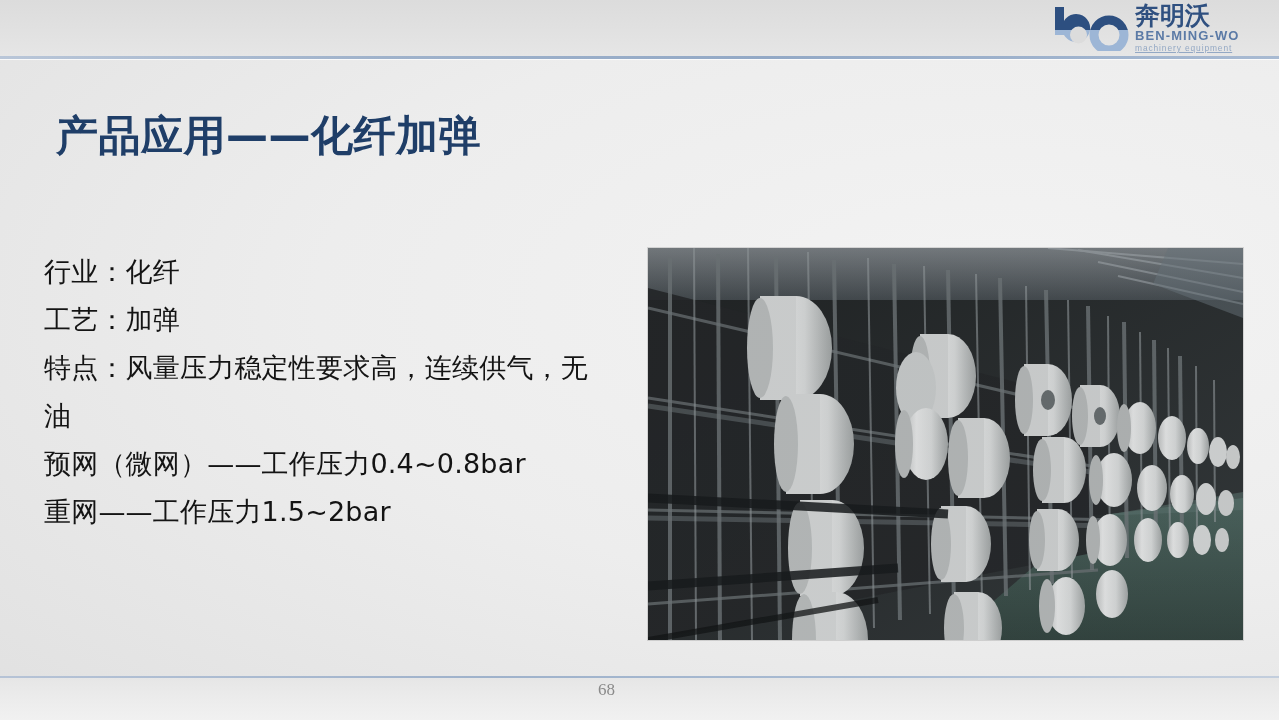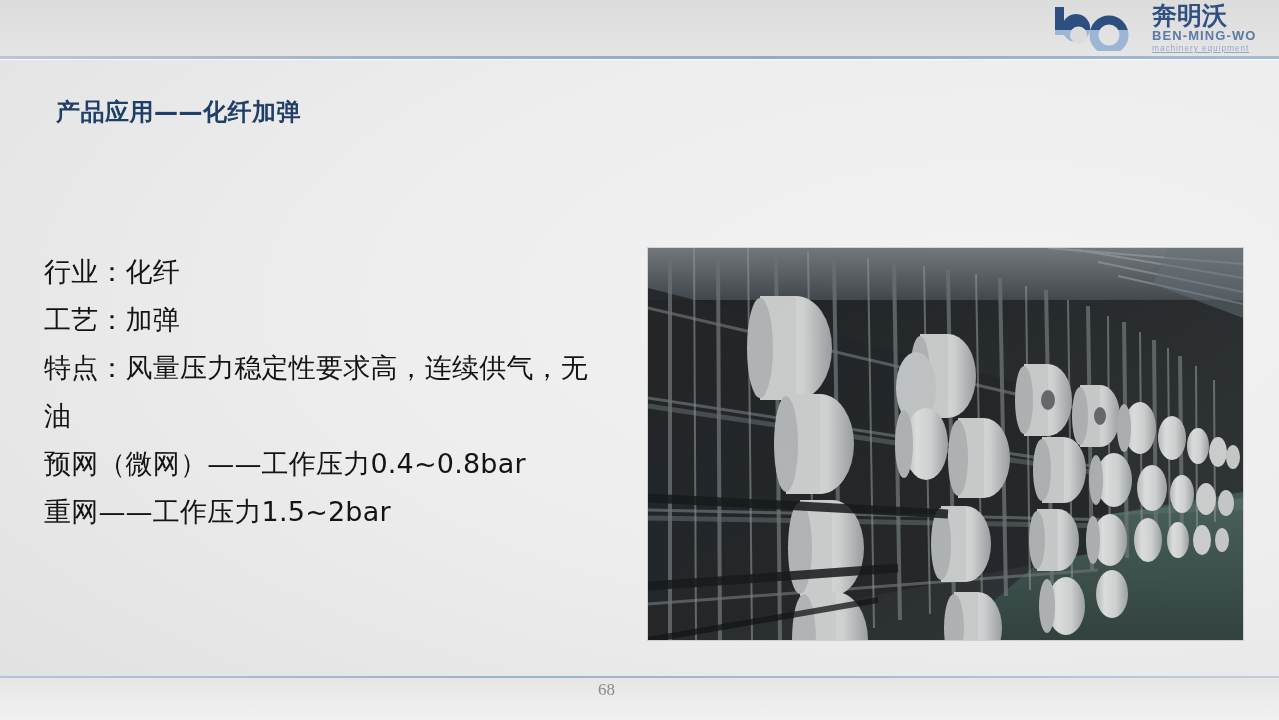--- a/index.html
+++ b/index.html
@@ -61,21 +61,21 @@
   .logo-mark {
     position: relative;
     width: 84px;
     height: 46px;
     flex: 0 0 auto;
   }
   .logo-mark svg { display: block; width: 84px; height: 46px; }
 
   .logo-text {
     position: relative;
-    margin-left: 19px;
+    margin-left: 2px;
     height: 50px;
     flex: 1 1 auto;
     display: flex;
     flex-direction: column;
     justify-content: center;
   }
   .logo-cn {
     font-family: "DejaVu Sans", sans-serif;
     font-size: 25px;
     font-weight: 700;
@@ -104,21 +104,21 @@
     white-space: nowrap;
     text-decoration: underline;
   }
 
   
   .slide-title {
     position: absolute;
     left: 56px;
     top: 80px;
     font-family: "DejaVu Sans", sans-serif;
-    font-size: 24px;
+    font-size: 42px;
     font-weight: 700;
     color: #1f3e68;
     letter-spacing: 0.5px;
     white-space: nowrap;
   }
 
   
   .body-block {
     position: absolute;
     left: 44px;

